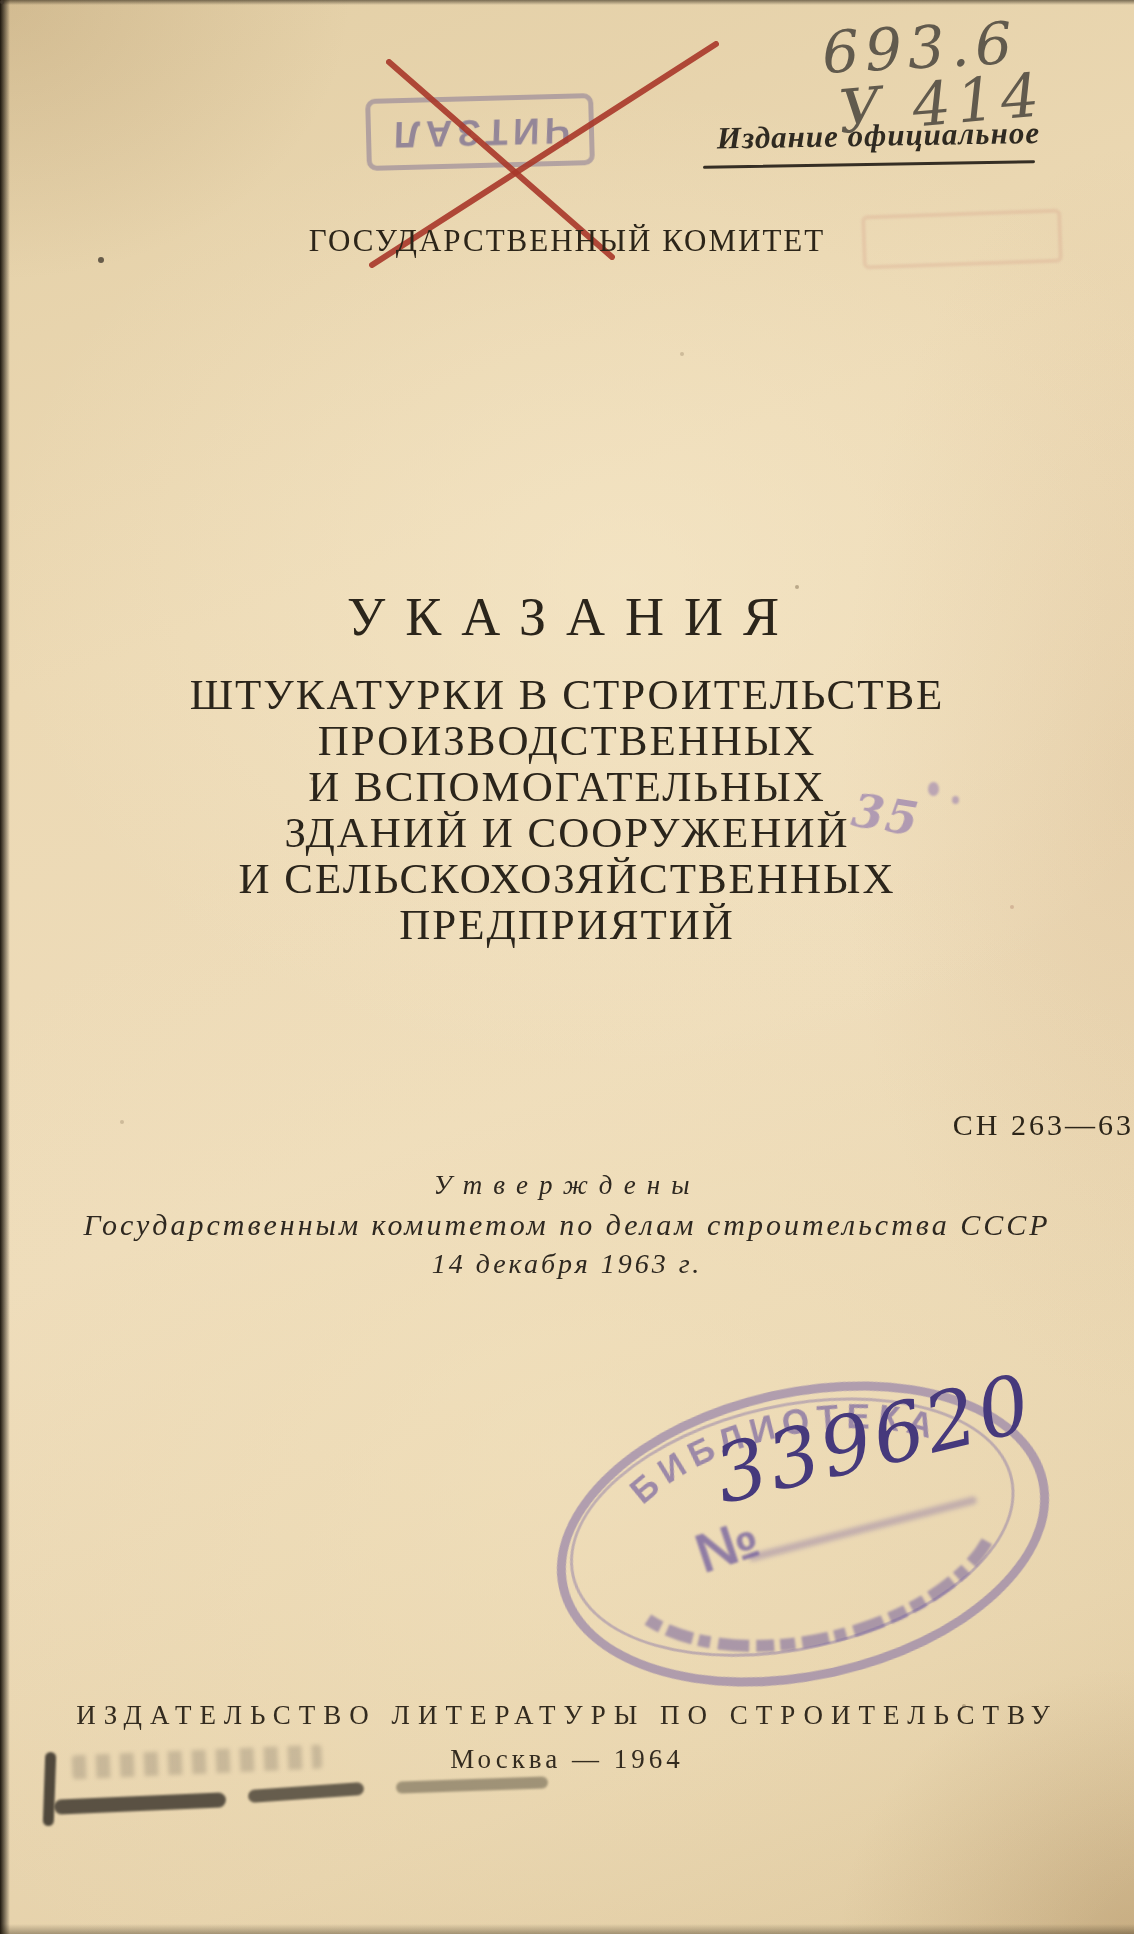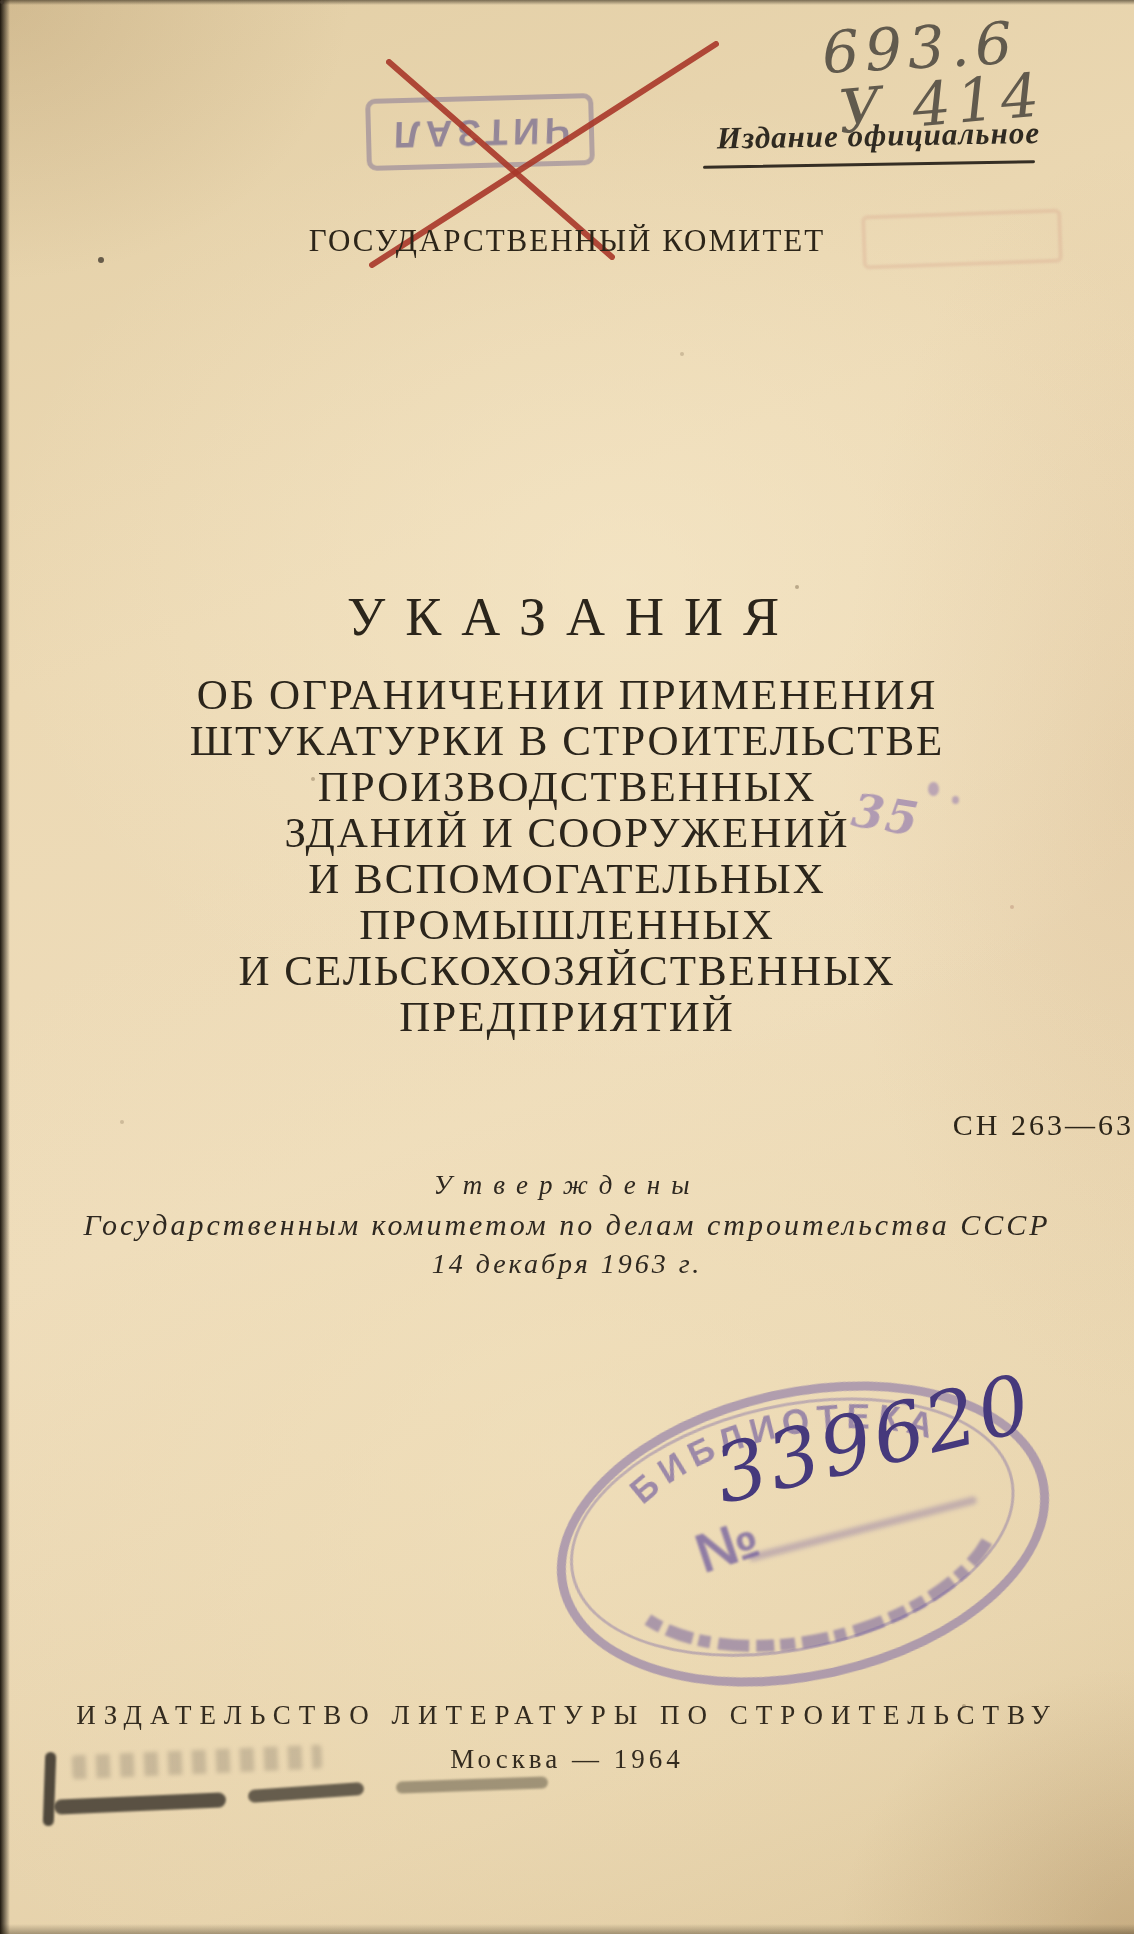--- a/index.html
+++ b/index.html
@@ -129,26 +129,24 @@
   <line x1="366" y1="19" x2="22" y2="240" stroke="#a9382a" stroke-width="6" stroke-linecap="round" opacity="0.9"></line>
 </svg>
 
 <div class="abs ctr committee" style="top:222px;">
   <div>ГОСУДАРСТВЕННЫЙ КОМИТЕТ</div>
 </div>
 
 <div class="abs ctr main-title" style="top:586px;">УКАЗАНИЯ</div>
 
 <div class="abs ctr subtitle" style="top:672px;">
-  <div>ОБ ОГРАНИЧЕНИИ ПРИМЕНЕНИЯ</div>
   <div>ШТУКАТУРКИ В СТРОИТЕЛЬСТВЕ</div>
   <div>ПРОИЗВОДСТВЕННЫХ</div>
+  <div>И ВСПОМОГАТЕЛЬНЫХ</div>
   <div>ЗДАНИЙ И СООРУЖЕНИЙ</div>
-  <div>И ВСПОМОГАТЕЛЬНЫХ</div>
-  <div>ПРОМЫШЛЕННЫХ</div>
   <div>И СЕЛЬСКОХОЗЯЙСТВЕННЫХ</div>
   <div>ПРЕДПРИЯТИЙ</div>
 </div>
 
 <div class="abs margin-mark" style="left:852px;top:788px;">35</div>
 <div class="abs pdot" style="left:928px;top:782px;width:11px;height:14px;"></div>
 <div class="abs pdot" style="left:952px;top:796px;width:7px;height:8px;"></div>
 
 <div class="abs ctr docnum" style="top:1108px;text-align:right;">СН 263—63</div>
 

